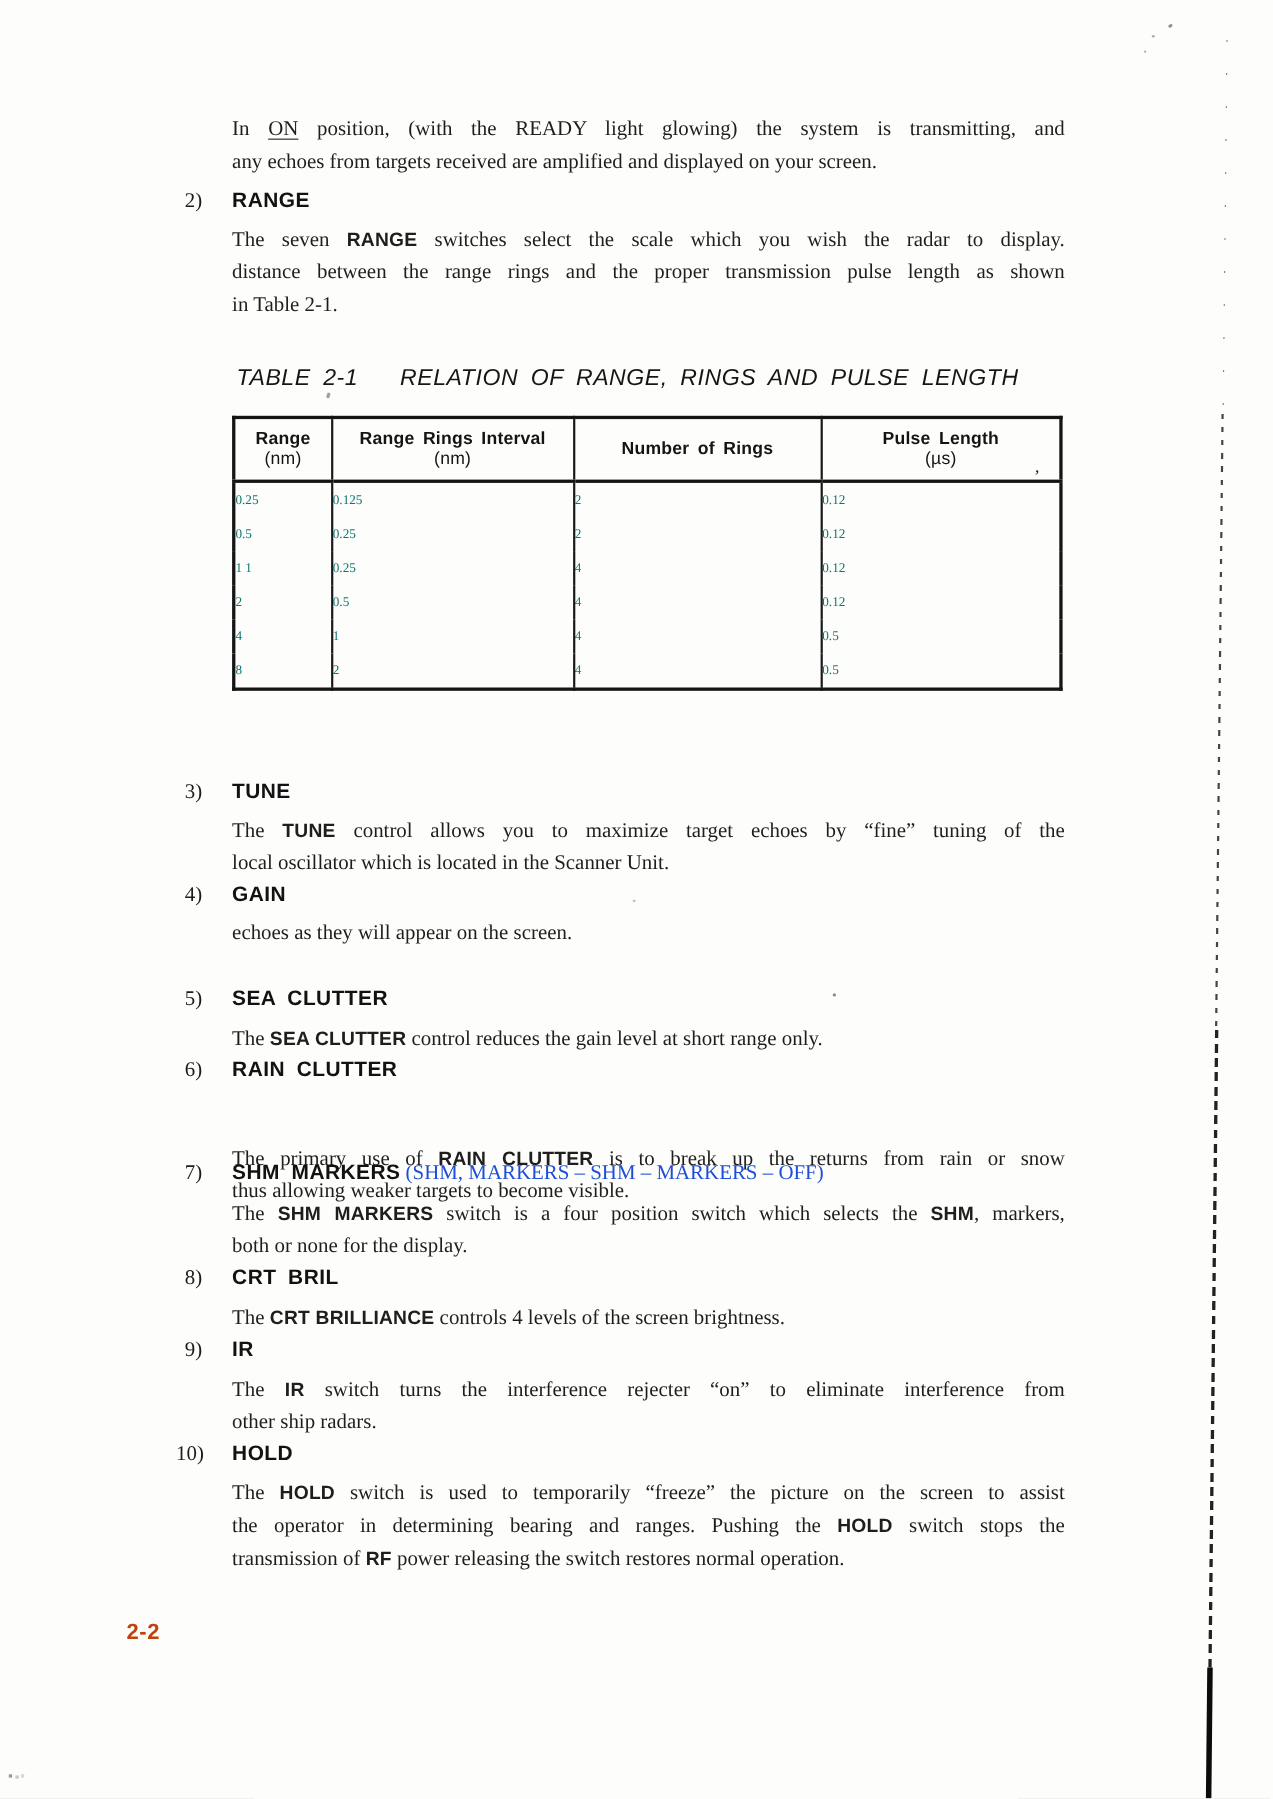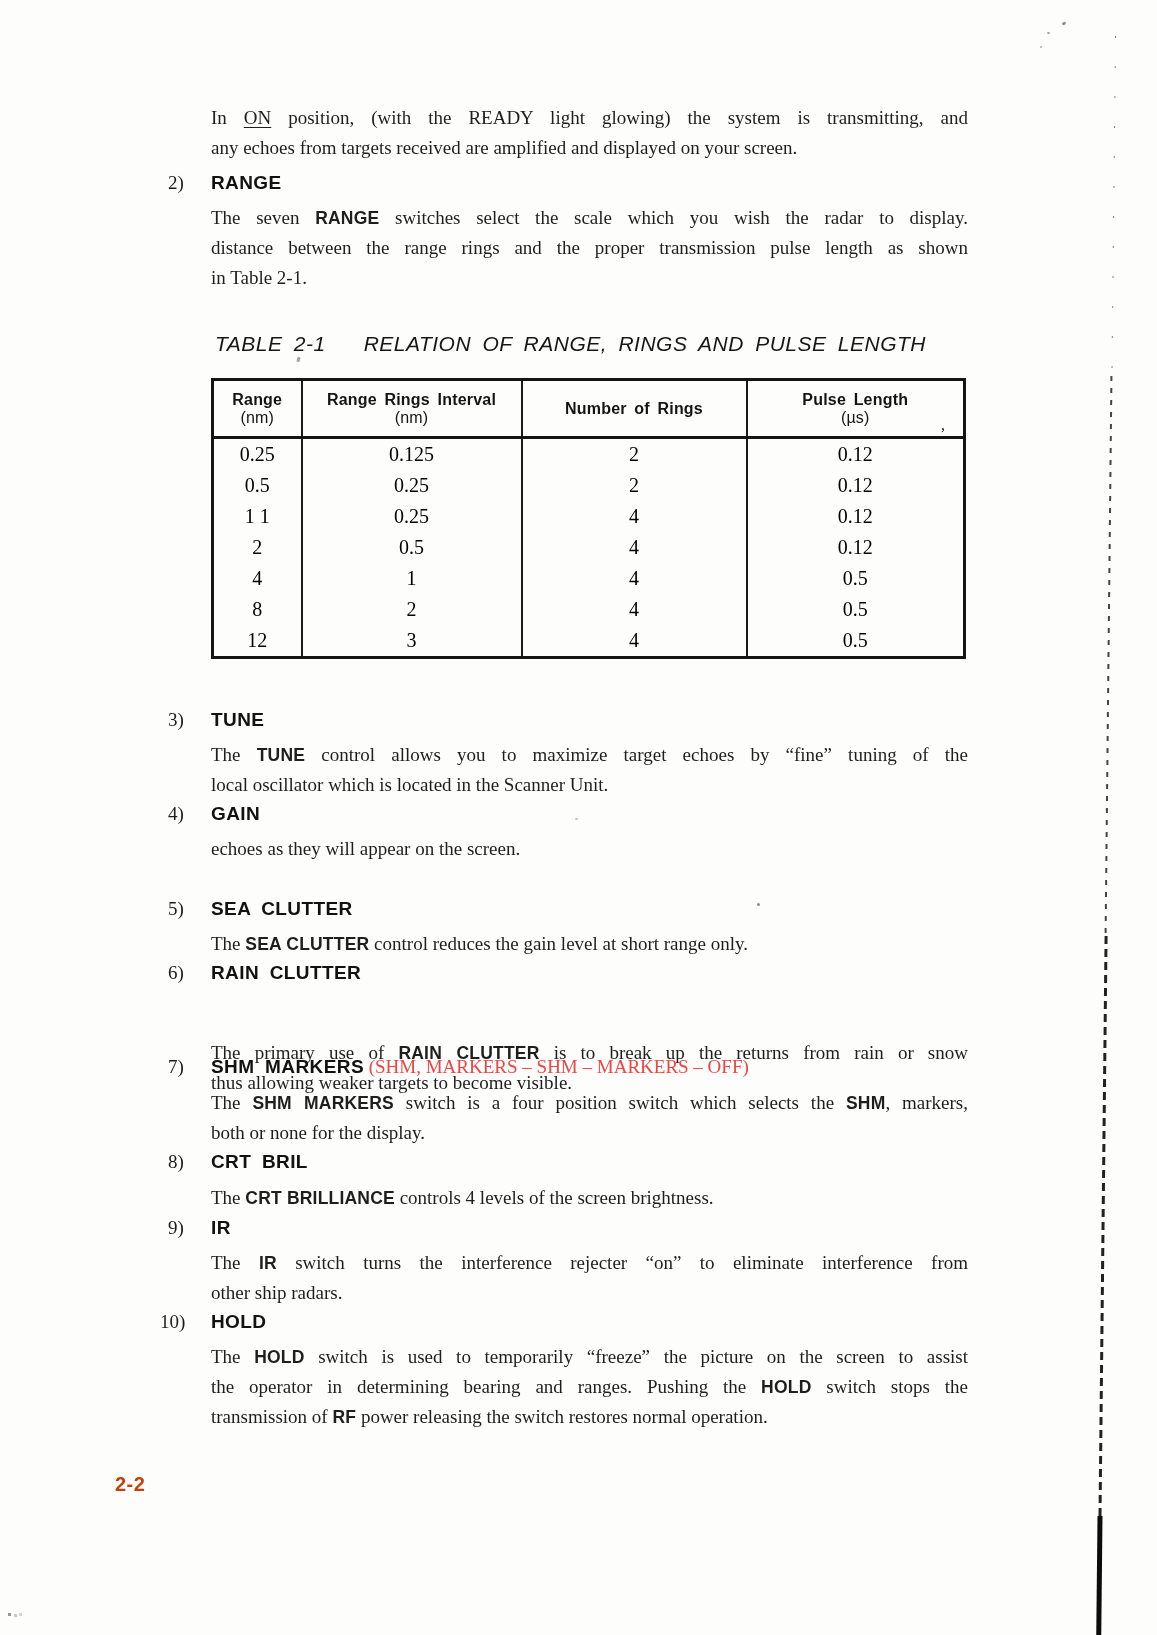--- a/index.html
+++ b/index.html
@@ -15,21 +15,21 @@
   .block{position:absolute;left:211px;width:757px;}
   .line{line-height:30px;font-size:19px;white-space:normal;height:30px;overflow:visible;}
   .line.j{text-align:justify;text-align-last:justify;}
   .rb{font-family:"Liberation Sans", sans-serif;font-weight:700;font-size:17.5px;letter-spacing:.2px;}
   .ru{text-decoration:underline;text-underline-offset:3px;}
   .heading{position:absolute;left:211px;width:757px;line-height:24px;}
   .heading .h{
     font-family:"Liberation Sans", sans-serif;font-weight:700;
     font-size:19px;letter-spacing:.4px;word-spacing:5px;color:#121212;
   }
-  .heading .hsuffix{font-family:"Liberation Serif", serif;font-size:19px;color:#ef4444;}
+  .heading .hsuffix{font-family:"Liberation Serif", serif;font-size:19px;color:#1d4ed8;}
   .num{
     position:absolute;left:-43px;top:0;
     font-family:"Liberation Serif", serif;font-size:19px;color:#1c1c1c;
   }
   .num.wide{left:-51px;}
   
   .tbl-title{
     position:absolute;left:215px;top:332px;width:780px;
     font-family:"Liberation Sans", sans-serif;font-style:italic;
     font-size:21px;letter-spacing:.5px;word-spacing:5px;color:#161616;
@@ -46,22 +46,22 @@
   table.rtable th{
     border-bottom:3px solid #151515;
     border-left:2px solid #1a1a1a;
     height:55px;vertical-align:middle;text-align:center;
     font-family:"Liberation Sans", sans-serif;font-weight:700;font-size:16px;
     letter-spacing:.2px;word-spacing:3px;color:#141414;padding:0;
   }
   table.rtable th:first-child{border-left:0;}
   table.rtable td{
     border-left:2px solid #1a1a1a;
-    height:31px;vertical-align:middle;text-align:center;
-    font-size:20px;color:#000000;padding:0;
+    height:31px;vertical-align:middle;text-align:left;
+    font-size:12px;color:#0f766e;padding:0;
   }
   table.rtable td:first-child{border-left:0;}
   .th-l2{font-weight:400;}
   
   .pagenum{
     position:absolute;left:115px;top:1473px;
     font-family:Liberation Sans, sans-serif;font-weight:700;font-size:20px;color:#c2410c;
     letter-spacing:.5px;
   }
   
@@ -166,26 +166,20 @@
             <td>1</td>
             <td>4</td>
             <td>0.5</td>
           </tr>
           <tr>
             <td>8</td>
             <td>2</td>
             <td>4</td>
             <td>0.5</td>
           </tr>
-          <tr>
-            <td>12</td>
-            <td>3</td>
-            <td>4</td>
-            <td>0.5</td>
-          </tr>
         </tbody>
     </table>
   </div>
   <div class="straycomma">,</div>
 
   <div class="heading" style="top:708px">
     <span class="num">3)</span>
     <span class="h">TUNE</span>
   </div>
   <div class="block" style="top:740px">

